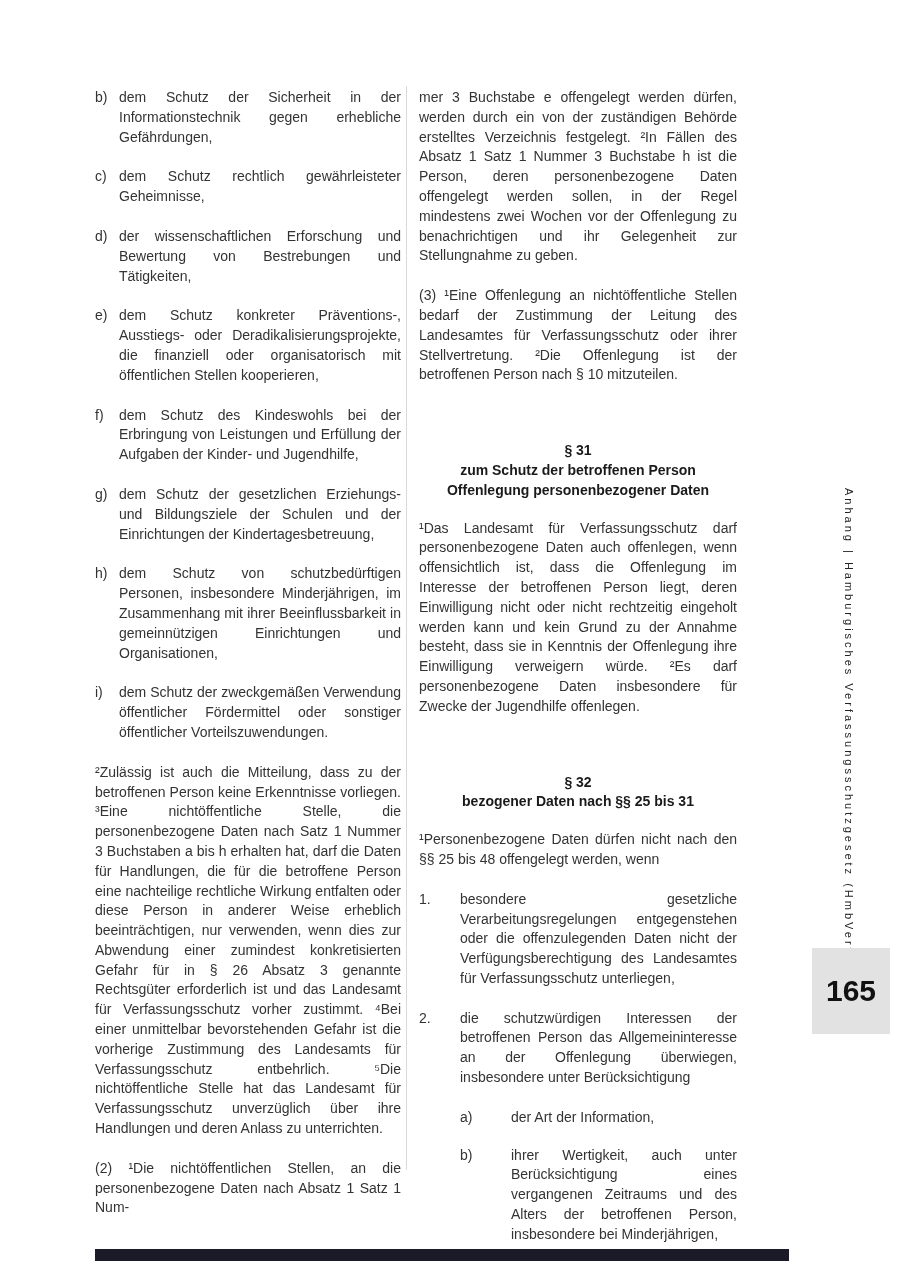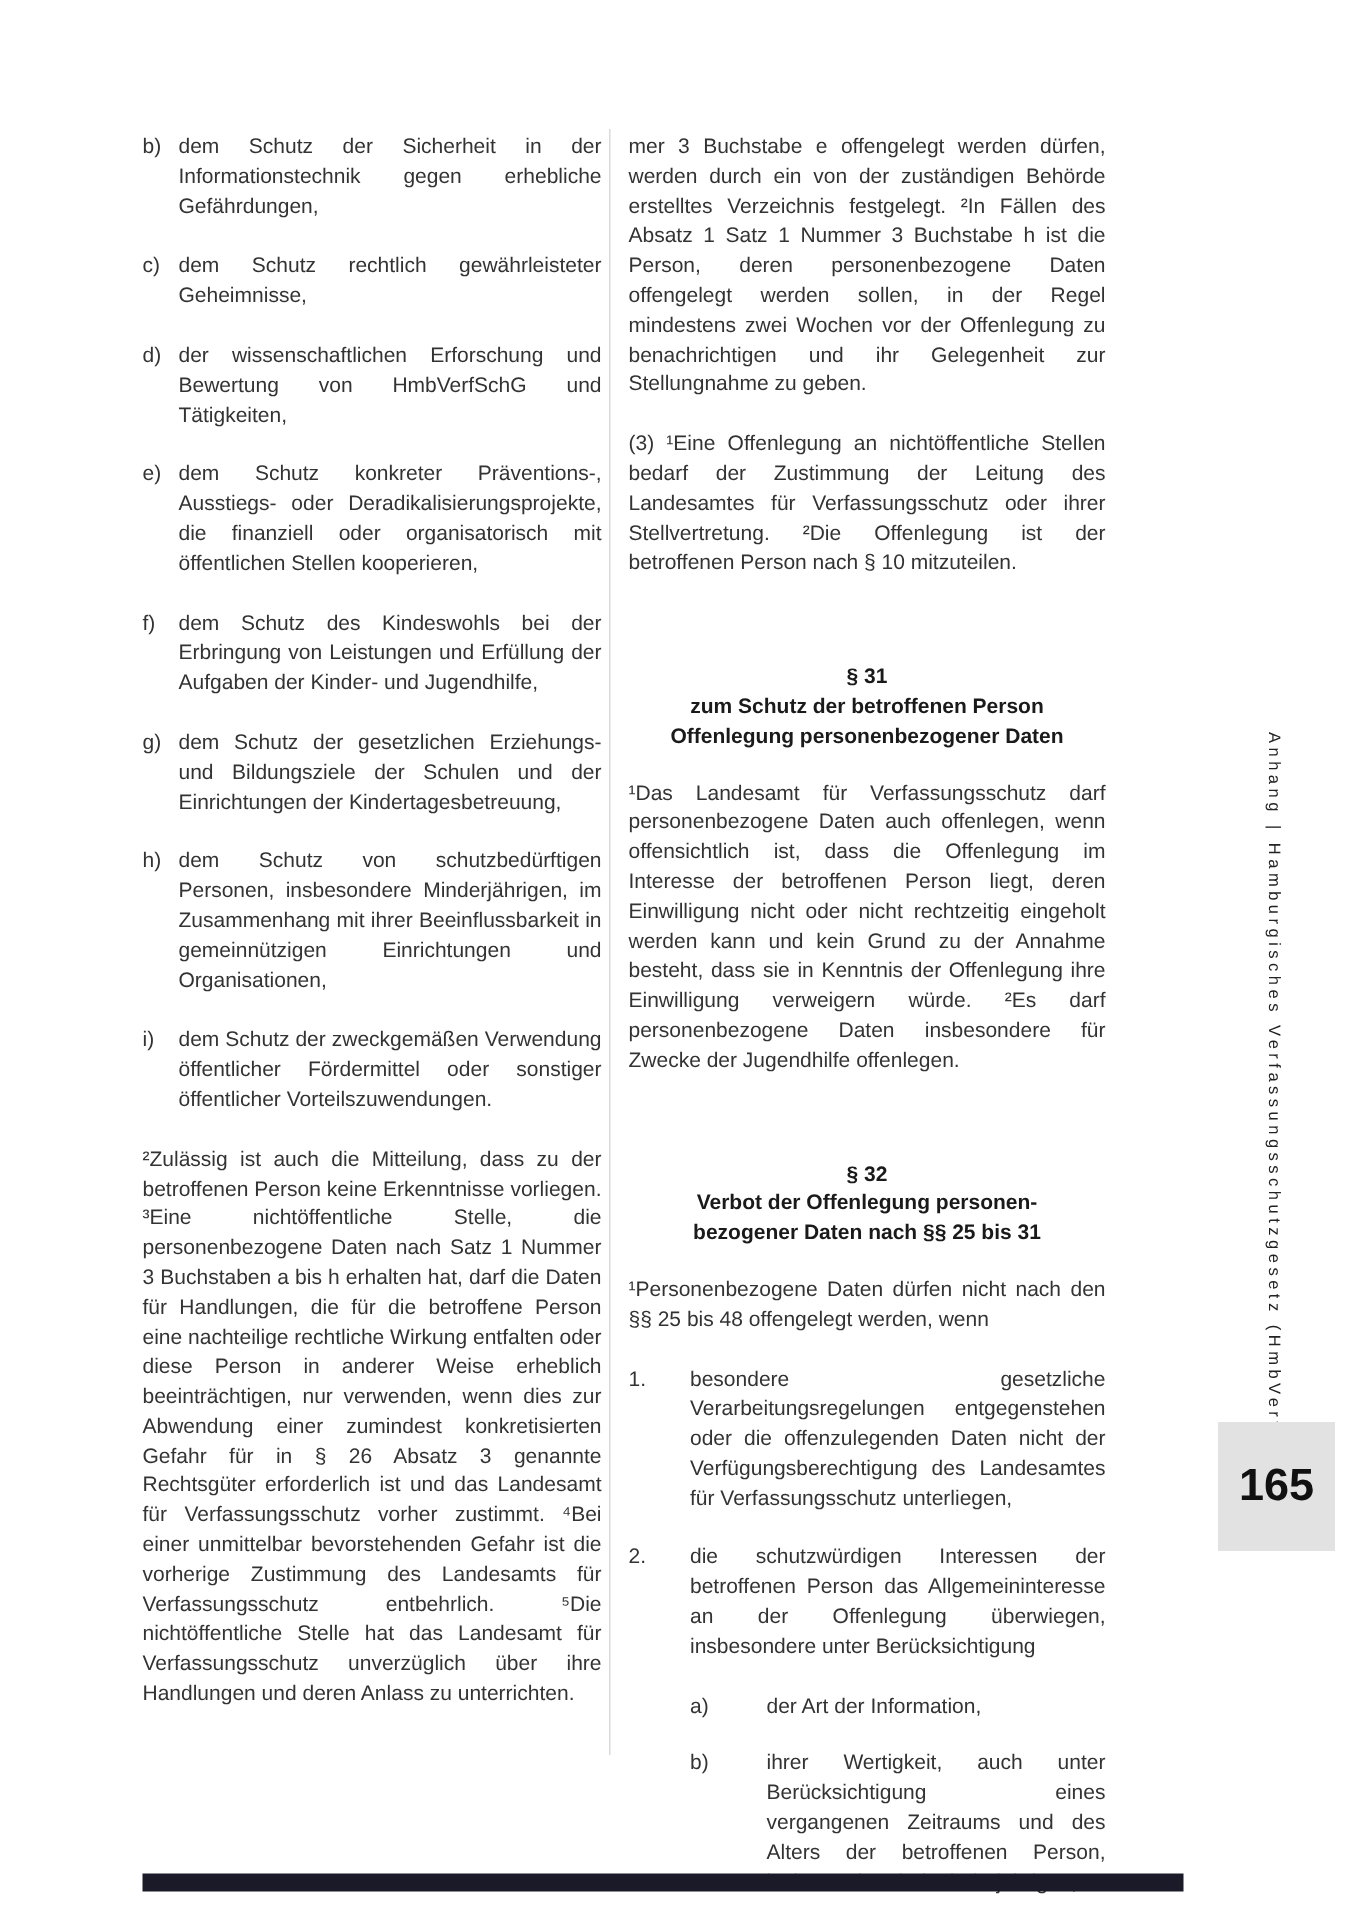--- a/index.html
+++ b/index.html
@@ -90,21 +90,21 @@
     <div class="list-item">
       <span class="label">b)</span>
       <span class="text">dem Schutz der Sicherheit in der Informationstechnik gegen erhebliche Gefährdungen,</span>
     </div>
     <div class="list-item">
       <span class="label">c)</span>
       <span class="text">dem Schutz rechtlich gewährleisteter Geheimnisse,</span>
     </div>
     <div class="list-item">
       <span class="label">d)</span>
-      <span class="text">der wissenschaftlichen Erforschung und Bewertung von HmbVerfSchG und Tätigkeiten,</span>
+      <span class="text">der wissenschaftlichen Erforschung und Bewertung von Bestrebungen und Tätigkeiten,</span>
     </div>
     <div class="list-item">
       <span class="label">e)</span>
       <span class="text">dem Schutz konkreter Präventions-, Ausstiegs- oder Deradikalisierungsprojekte, die finanziell oder organisatorisch mit öffentlichen Stellen kooperieren,</span>
     </div>
     <div class="list-item">
       <span class="label">f)</span>
       <span class="text">dem Schutz des Kindeswohls bei der Erbringung von Leistungen und Erfüllung der Aufgaben der Kinder- und Jugendhilfe,</span>
     </div>
     <div class="list-item">
@@ -113,38 +113,38 @@
     </div>
     <div class="list-item">
       <span class="label">h)</span>
       <span class="text">dem Schutz von schutzbedürftigen Personen, insbesondere Minderjährigen, im Zusammenhang mit ihrer Beeinflussbarkeit in gemeinnützigen Einrichtungen und Organisationen,</span>
     </div>
     <div class="list-item">
       <span class="label">i)</span>
       <span class="text">dem Schutz der zweckgemäßen Verwendung öffentlicher Fördermittel oder sonstiger öffentlicher Vorteilszuwendungen.</span>
     </div>
     <p class="para">²Zulässig ist auch die Mitteilung, dass zu der betroffenen Person keine Erkenntnisse vorliegen. ³Eine nichtöffentliche Stelle, die personenbezogene Daten nach Satz 1 Nummer 3 Buchstaben a bis h erhalten hat, darf die Daten für Handlungen, die für die betroffene Person eine nachteilige rechtliche Wirkung entfalten oder diese Person in anderer Weise erheblich beeinträchtigen, nur verwenden, wenn dies zur Abwendung einer zumindest konkretisierten Gefahr für in § 26 Absatz 3 genannte Rechtsgüter erforderlich ist und das Landesamt für Verfassungsschutz vorher zustimmt. ⁴Bei einer unmittelbar bevorstehenden Gefahr ist die vorherige Zustimmung des Landesamts für Verfassungsschutz entbehrlich. ⁵Die nichtöffentliche Stelle hat das Landesamt für Verfassungsschutz unverzüglich über ihre Handlungen und deren Anlass zu unterrichten.</p>
+    <p class="para">(2) ¹Die nichtöffentlichen Stellen, an die personenbezogene Daten nach Absatz 1 Satz 1 Num-</p>
   </div>
 
   <div class="col-divider"></div>
 
   <div class="col col-right">
     <p class="para">mer 3 Buchstabe e offengelegt werden dürfen, werden durch ein von der zuständigen Behörde erstelltes Verzeichnis festgelegt. ²In Fällen des Absatz 1 Satz 1 Nummer 3 Buchstabe h ist die Person, deren personenbezogene Daten offengelegt werden sollen, in der Regel mindestens zwei Wochen vor der Offenlegung zu benachrichtigen und ihr Gelegenheit zur Stellungnahme zu geben.</p>
     <p class="para">(3) ¹Eine Offenlegung an nichtöffentliche Stellen bedarf der Zustimmung der Leitung des Landesamtes für Verfassungsschutz oder ihrer Stellvertretung. ²Die Offenlegung ist der betroffenen Person nach § 10 mitzuteilen.</p>
 
     <div class="section-heading">
       <div>§ 31</div>
       <div>zum Schutz der betroffenen Person</div>
       <div>Offenlegung personenbezogener Daten</div>
     </div>
     <p class="para">¹Das Landesamt für Verfassungsschutz darf personenbezogene Daten auch offenlegen, wenn offensichtlich ist, dass die Offenlegung im Interesse der betroffenen Person liegt, deren Einwilligung nicht oder nicht rechtzeitig eingeholt werden kann und kein Grund zu der Annahme besteht, dass sie in Kenntnis der Offenlegung ihre Einwilligung verweigern würde. ²Es darf personenbezogene Daten insbesondere für Zwecke der Jugendhilfe offenlegen.</p>
 
     <div class="section-heading">
       <div>§ 32</div>
-      <div>Verbot der Offenlegung personen-</div>
       <div>bezogener Daten nach §§ 25 bis 31</div>
     </div>
     <p class="para">¹Personenbezogene Daten dürfen nicht nach den §§ 25 bis 48 offengelegt werden, wenn</p>
 
     <div class="num-item">
       <span class="label">1.</span>
       <span class="text">besondere gesetzliche Verarbeitungsregelungen entgegenstehen oder die offenzulegenden Daten nicht der Verfügungsberechtigung des Landesamtes für Verfassungsschutz unterliegen,</span>
     </div>
     <div class="num-item">
       <span class="label">2.</span>

